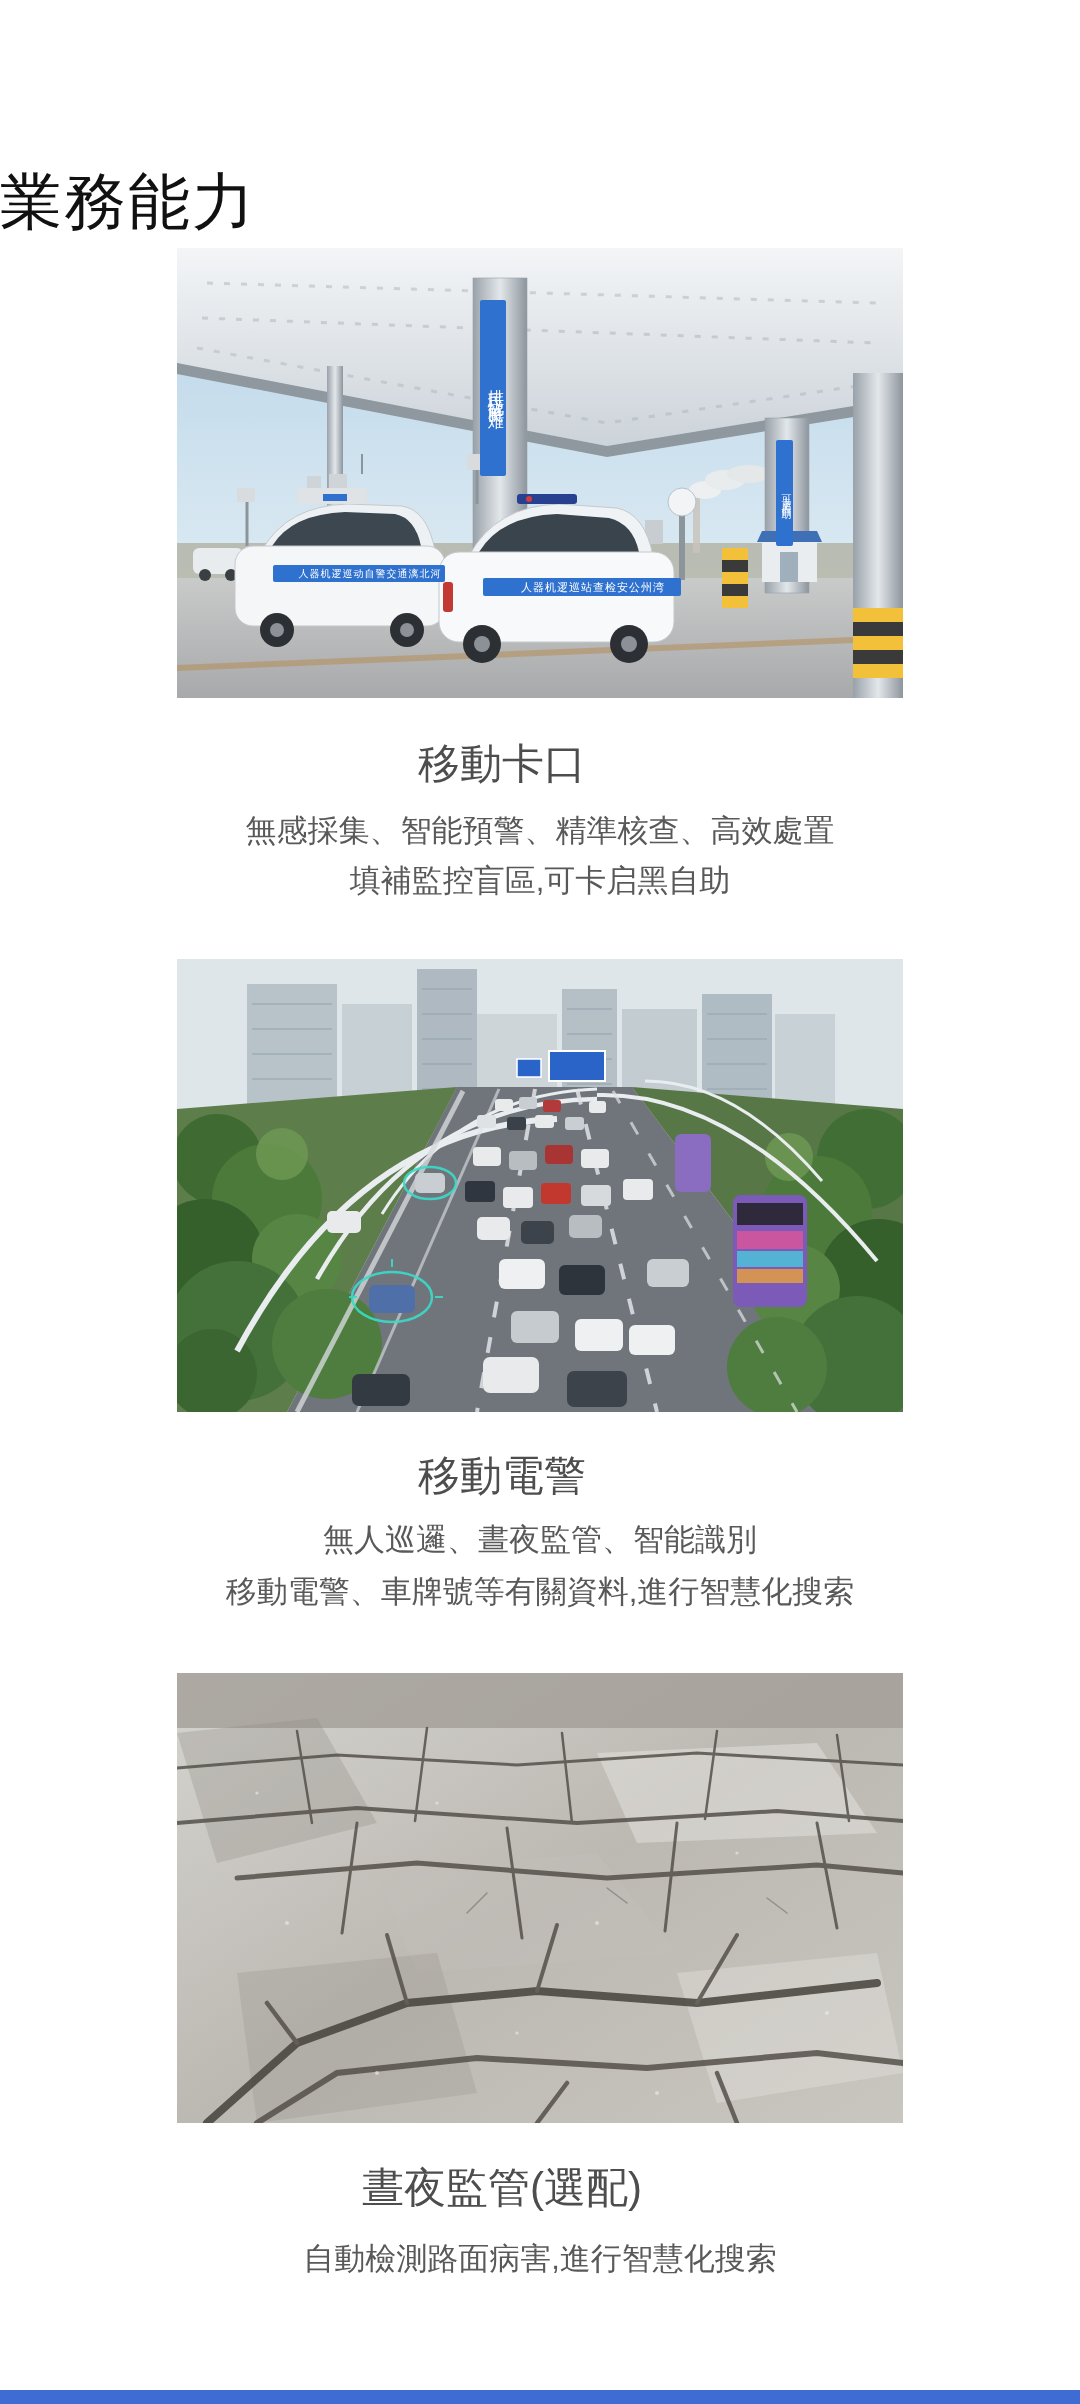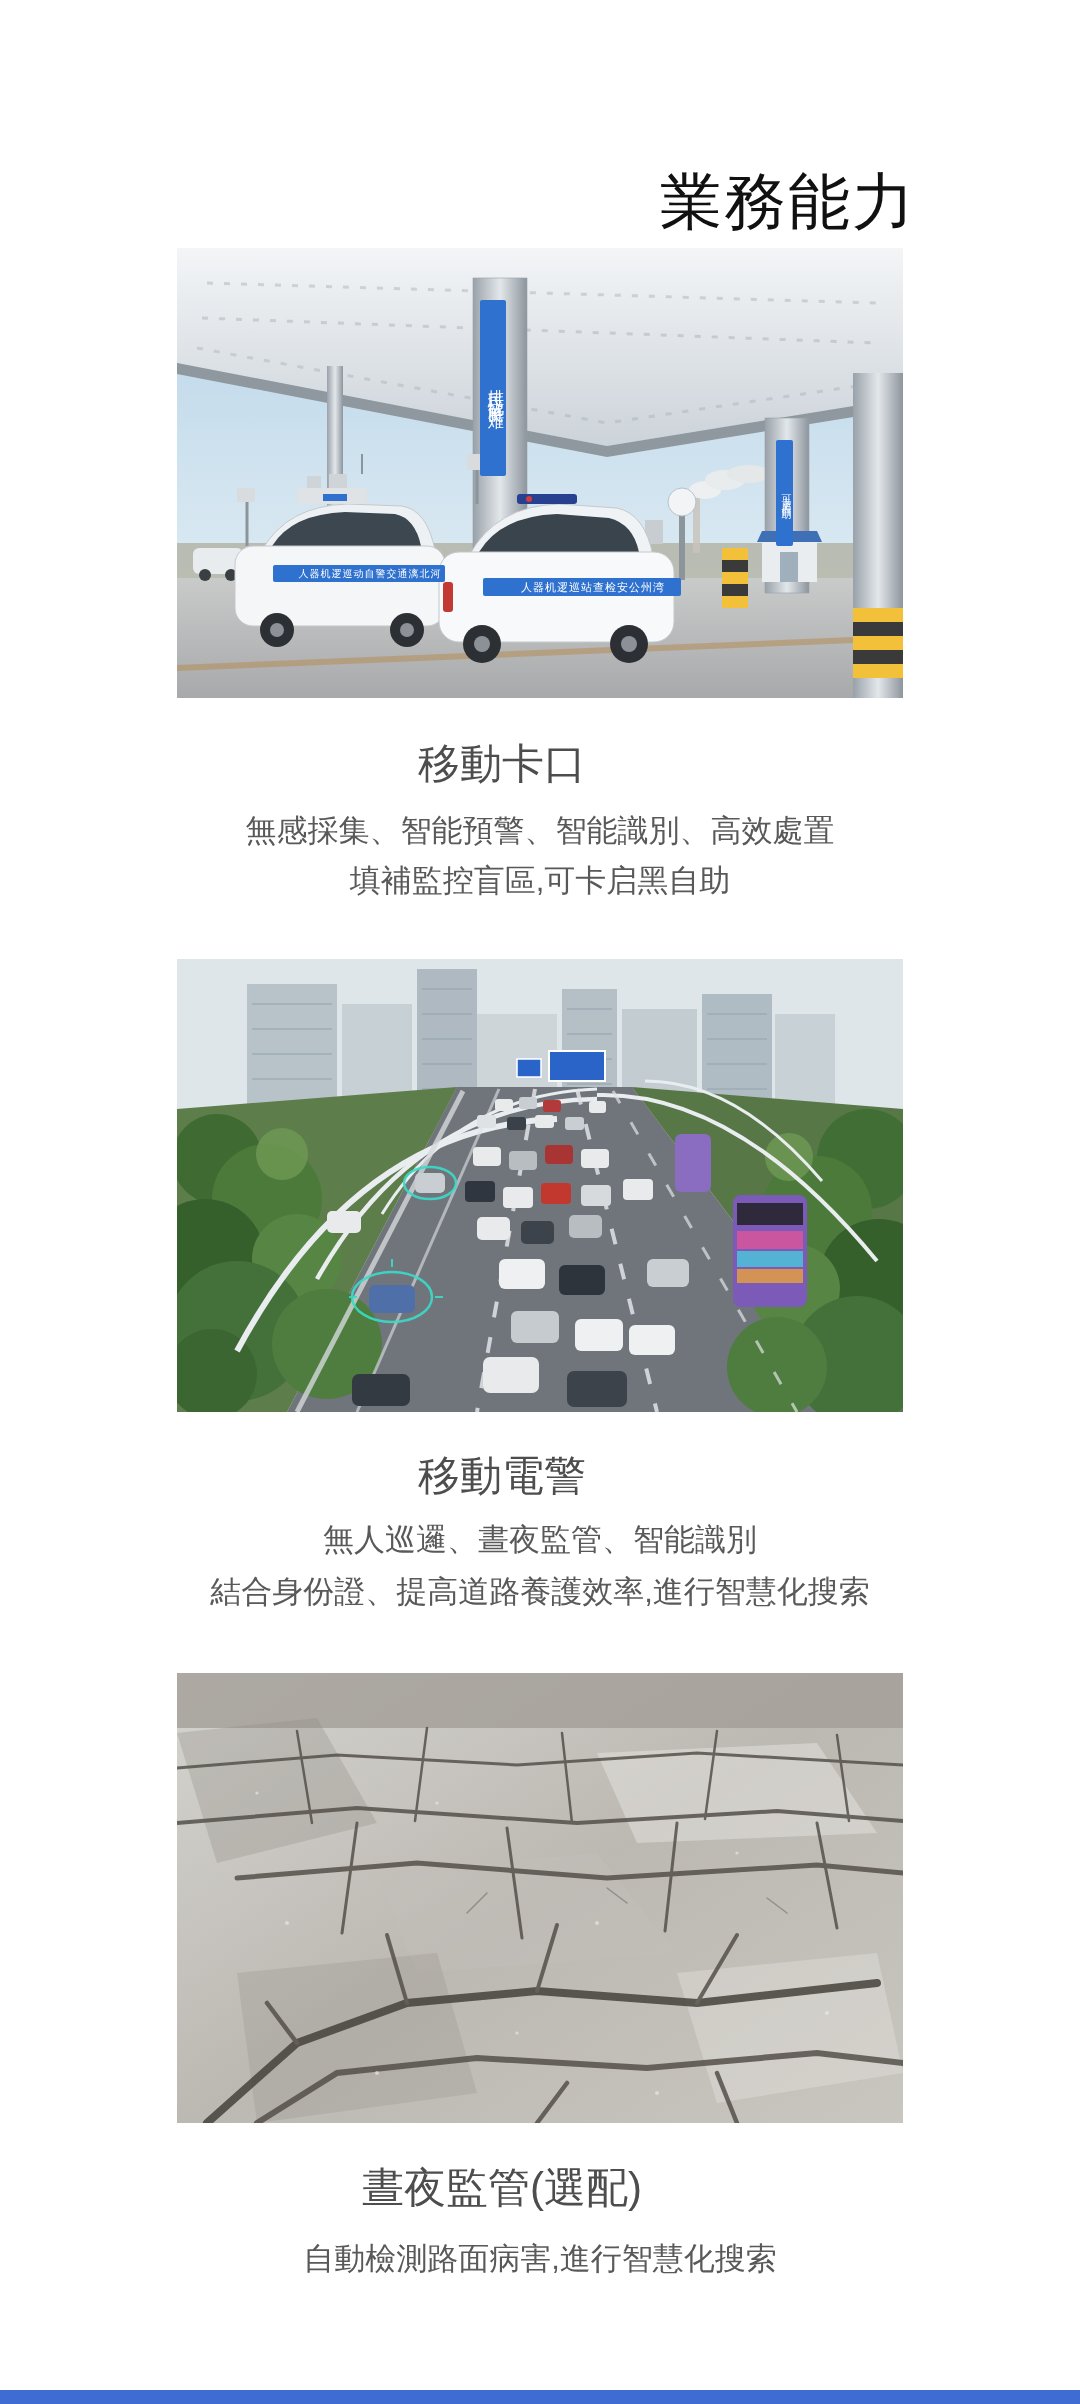--- a/index.html
+++ b/index.html
@@ -1,21 +1,21 @@
 <!DOCTYPE html>
 <html><head>
 <meta charset="utf-8">
 <style>
   html,body{margin:0;padding:0;}
   body{
     width:1080px;height:2404px;position:relative;background:#ffffff;
     font-family:"Liberation Sans","DejaVu Sans",sans-serif;overflow:hidden;
   }
   .page-title{
-    position:absolute;left:0;top:118px;width:916px;text-align:right;
+    position:absolute;left:0;top:118px;width:916px;text-align:left;
     font-size:62px;font-weight:500;color:#111;letter-spacing:2px;
   }
   .photo{
     position:absolute;left:177px;width:726px;overflow:hidden;background:#dfe5ea;
   }
   #photo1{top:248px;height:450px;}
   #photo2{top:959px;height:453px;}
   #photo3{top:1673px;height:450px;}
   .photo svg{display:block;width:100%;height:100%;}
   .caption{
@@ -154,21 +154,21 @@
     </g>
   </svg>
   <div class="vbanner" id="vb1">排民忧解民难</div>
   <div class="vbanner" id="vb2">可卡启黑自助</div>
   <div class="carbanner" id="cb1">人器机逻巡动自警交通漓北河</div>
   <div class="carbanner" id="cb2">人器机逻巡站查检安公州湾</div>
 </div>
 
 <div class="caption" id="caption1">移動卡口</div>
 <div class="desc" id="desc1">
-  <div>無感採集、智能預警、智能識別、高效處置</div>
+  <div>無感採集、智能預警、精準核查、高效處置</div>
   <div>填補監控盲區,可卡启黑自助</div>
 </div>
 
 <div class="photo" id="photo2">
   <svg viewBox="0 0 726 453" xmlns="http://www.w3.org/2000/svg">
     <rect x="0" y="0" width="726" height="150" fill="#dfe6ea"></rect>
     <g>
       <rect x="70" y="25" width="90" height="150" fill="#b7c2c9"></rect>
       <rect x="165" y="45" width="70" height="130" fill="#c7d0d5"></rect>
       <rect x="240" y="10" width="60" height="170" fill="#aeb9c1"></rect>
@@ -278,21 +278,21 @@
       <ellipse cx="215" cy="338" rx="40" ry="25"></ellipse>
       <ellipse cx="253" cy="224" rx="26" ry="16"></ellipse>
       <path d="M215,308 L215,300 M180,338 L172,338 M258,338 L266,338" stroke-width="2"></path>
     </g>
   </svg>
 </div>
 
 <div class="caption" id="caption2">移動電警</div>
 <div class="desc" id="desc2">
   <div>無人巡邏、晝夜監管、智能識別</div>
-  <div>結合身份證、提高道路養護效率,進行智慧化搜索</div>
+  <div>移動電警、車牌號等有關資料,進行智慧化搜索</div>
 </div>
 
 <div class="photo" id="photo3">
   <svg viewBox="0 0 726 450" xmlns="http://www.w3.org/2000/svg">
     <defs>
       <linearGradient id="p3base" x1="0" y1="0" x2="1" y2="1">
         <stop offset="0" stop-color="#d6d4cf"></stop>
           <stop offset="0.5" stop-color="#bcb9b3"></stop>
           <stop offset="1" stop-color="#c9c6c0"></stop>
       </linearGradient>

